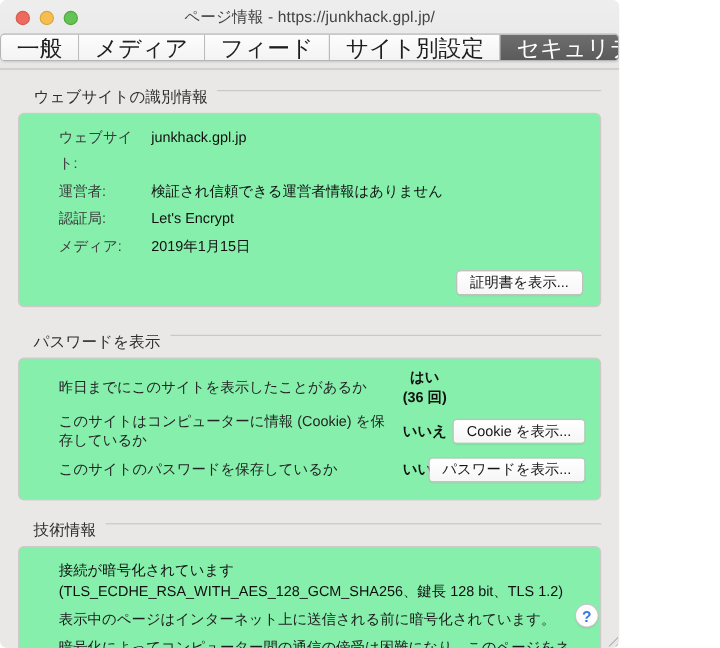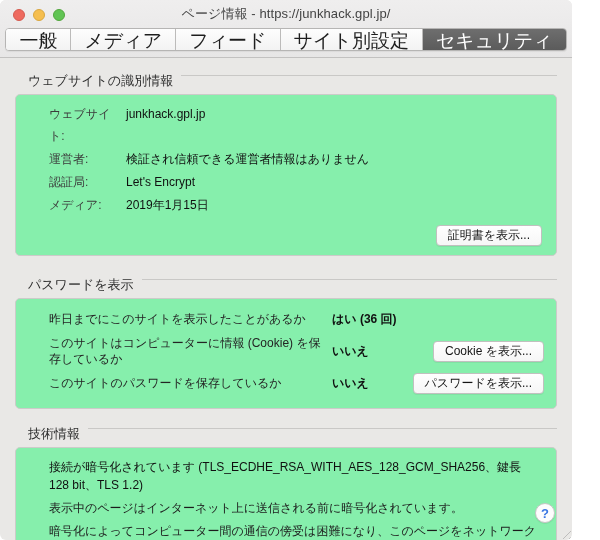--- a/index.html
+++ b/index.html
@@ -1,19 +1,19 @@
 <!DOCTYPE html>
 <html><head>
 <meta charset="utf-8">
 <style>
   * { margin:0; padding:0; box-sizing:border-box; }
   html,body { width:600px; height:540px; }
   body { font-family:"Liberation Sans","DejaVu Sans",sans-serif; background:#fff; }
   .window {
-    width:572px; height:540px; position:relative; overflow:hidden;
+    width:516px; height:540px; position:relative; overflow:hidden;
     border-radius:6px; background:#E9E8E6;
   }
   
   .chrome {
     height:58px; background:linear-gradient(#EFEEEE,#E7E6E6);
     border-bottom:1px solid #C2C1C0; position:relative;
   }
   .titlebar { height:28px; position:relative; display:flex; align-items:center; justify-content:center; }
   .traffic { position:absolute; left:13px; top:9px; display:flex; gap:8px; }
   .light { width:12px; height:12px; border-radius:50%; }
@@ -51,21 +51,21 @@
     font-family:"Liberation Sans","DejaVu Sans",sans-serif;
     font-size:12px; color:#141414; background:linear-gradient(#FFFFFF,#F6F6F6);
     border:1px solid #C1C0BF; border-radius:4px; height:21px; padding:0 11px;
     box-shadow:0 1px 0 rgba(0,0,0,.05); white-space:nowrap; cursor:default;
   }
   
   .box-privacy { padding:7px 12px 12px 33px; margin-bottom:16px; }
   .privacy-row { display:grid; grid-template-columns:283px 1fr auto; align-items:center; min-height:26px; }
   .privacy-row.tall { min-height:38px; }
   .privacy-label { font-size:12px; color:#242424; line-height:16px; padding:3px 10px 3px 0; }
-  .privacy-value { font-size:12px; color:#101010; font-weight:bold; }
+  .privacy-value { font-size:12px; color:#101010; font-weight:bold;text-align:center; }
   .privacy-btncell { width:112px; display:flex; justify-content:flex-end; }
   
   .box-tech { padding:8px 14px 10px 33px; }
   .tech-heading { font-size:12px; font-weight:normal; color:#101010; line-height:1.5; margin:2px 0 5px; }
   .tech-para { font-size:12px; color:#1C1C1C; line-height:1.55; margin:4px 0; }
   
   .help-btn {
     position:absolute; right:17px; bottom:17px; width:20px; height:20px; border-radius:50%;
     background:#FDFDFD; border:1px solid #C6C5C4; box-shadow:0 1px 1px rgba(0,0,0,.08);
     display:flex; align-items:center; justify-content:center;

